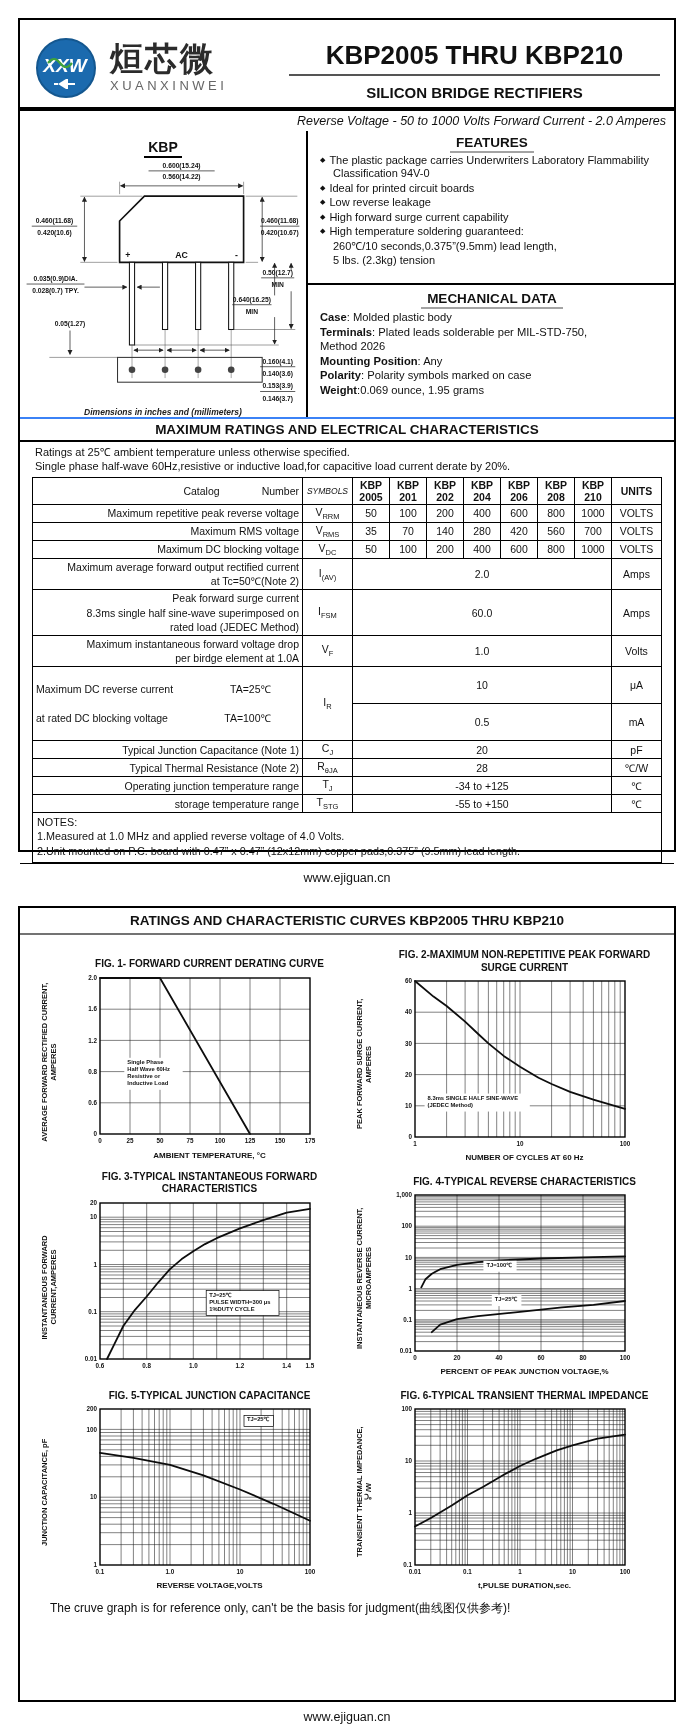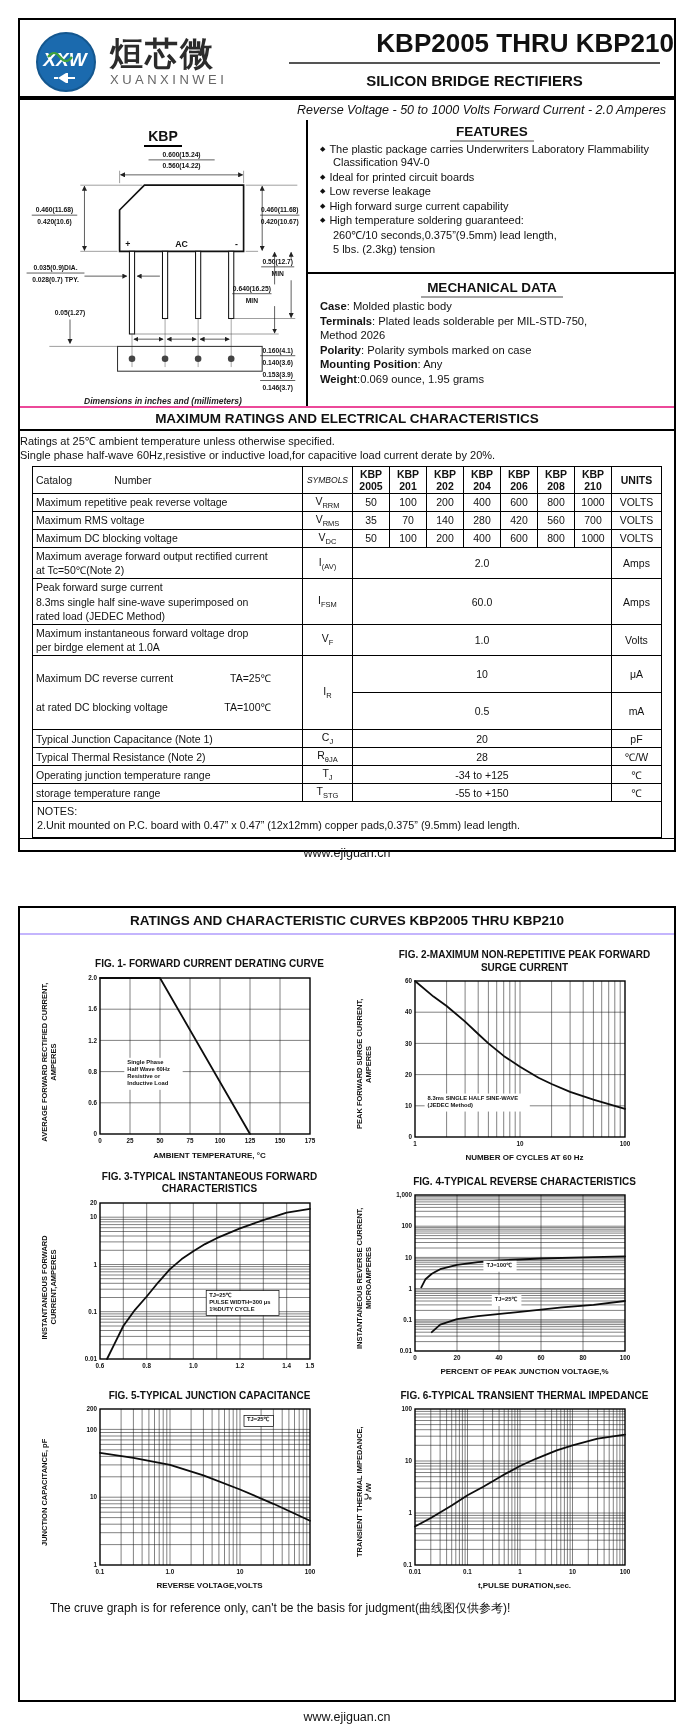--- a/index.html
+++ b/index.html
@@ -13,21 +13,21 @@
   .page2 { margin-top: 54px; height: 796px; display: flex; flex-direction: column; }
 
   
   .hdr { display: flex; border-bottom: 2px solid #000; }
   .logo-wrap { width: 255px; padding: 10px 6px 2px 14px; display: flex; align-items: center; }
   .logo-circle { flex: 0 0 auto; }
   .brand-txt { margin-left: 12px; }
   .brand-cn { font-size: 33px; font-weight: bold; color: #2b2b2b; letter-spacing: 2px; line-height: 1.05; }
   .brand-en { font-size: 13px; color: #666; letter-spacing: 3.5px; margin-top: 1px; }
   .title-wrap { flex: 1; display: flex; flex-direction: column; }
-  .doc-title { font-size: 26px; font-weight: bold; text-align: right; padding-top: 8px; }
+  .doc-title { font-size: 26px; font-weight: bold; text-align: center; padding-top: 8px; margin-top: 12px; }
   .title-rule { border-bottom: 2px solid #555; margin: 3px 14px 0 14px; }
   .doc-sub { font-size: 15px; font-weight: bold; text-align: center; padding: 8px 0 6px 0; }
   .tagline-row { border-top: 2px solid #000; font-style: italic; font-size: 12.5px;
     text-align: right; padding: 3px 8px 3px 0; }
 
   
   .cols { display: flex; height: 312px; }
   .col-left { width: 288px; border-right: 2px solid #000; padding-top: 8px; }
   .pkg-name { text-align: center; font-weight: bold; font-size: 14px; }
   .pkg-name span { border-bottom: 2px solid #000; padding: 0 4px 1px 4px; }
@@ -38,43 +38,43 @@
   .sec-head { text-align: center; font-weight: bold; font-size: 13.5px; margin-bottom: 4px; }
   .sec-head span { border-bottom: 2px solid #a3a3a3; padding: 0 6px 1px 6px; }
   .feat-item { font-size: 11px; line-height: 1.22; padding-left: 13px; text-indent: -13px; margin-top: 1px; }
   .bullet { font-size: 7px; vertical-align: 2px; margin-right: 4px; }
   .feat-note { font-size: 11px; line-height: 1.25; padding-left: 13px; margin-top: 2px; white-space: pre-line; }
   .mech { border-top: 2px solid #000; flex: 1; padding: 6px 10px 4px 12px; }
   .mech-line { font-size: 11.2px; line-height: 1.3; }
   .mech-line b { font-weight: bold; }
 
   
-  .banner { border-top: 2px solid #ec4899; border-bottom: 2px solid #000; text-align: center;
+  .banner { border-top: 2px solid #3b82f6; border-bottom: 2px solid #000; text-align: center;
     font-weight: bold; font-size: 13.5px; padding: 3px 0; }
-  .conds { font-size: 11px; padding: 3px 0 3px 0; line-height: 1.3; }
+  .conds { font-size: 11px; padding: 3px 0 3px 15px; line-height: 1.3; }
   .sheet { margin: 0 12px; }
   table.ratings { border-collapse: collapse; width: 100%; font-size: 10.5px; }
   table.ratings td { border: 1px solid #000; padding: 1px 3px; }
-  td.param { text-align: left; white-space: pre-line; line-height: 1.35; }
+  td.param { text-align: right; white-space: pre-line; line-height: 1.35; }
   td.sym { text-align: center; width: 50px; }
   td.sym sub { font-size: 7.5px; }
   td.val { text-align: center; width: 37px; }
   td.unit { text-align: center; width: 50px; }
   .th-sym { font-style: italic; font-size: 8.5px; text-align: center; }
   .th-mod { text-align: center; font-weight: bold; line-height: 1.15; }
   .th-units { text-align: center; font-weight: bold; }
   .cat-num span.gap { margin-left: 42px; }
   .ir-line { display: flex; }
   .ir-line .cond { margin-left: auto; padding-right: 28px; }
   .notes { border: 1px solid #000; border-top: none; font-size: 10.8px; padding: 2px 4px 4px 4px; line-height: 1.3; }
   .spacer { flex: 1; }
   .foot-strip { border-top: 1px solid #000; text-align: center; font-size: 12.5px; padding: 7px 0; }
 
   
-  .banner2 { border-bottom: 2px solid #c4b5fd; text-align: center; font-weight: bold;
+  .banner2 { border-bottom: 2px solid #737373; text-align: center; font-weight: bold;
     font-size: 13.5px; padding: 5px 0; }
   .figgrid { display: grid; grid-template-columns: 1fr 1fr; column-gap: 2px; row-gap: 6px;
     padding: 14px 6px 0 20px; }
   .fig { display: grid; grid-template-columns: 26px 1fr; }
   .fig-title { grid-column: 2; text-align: center; font-weight: bold; font-size: 10px;
     white-space: pre-line; line-height: 1.25; padding-bottom: 2px; min-height: 22px;
     display: flex; align-items: flex-end; justify-content: center; }
   .fig-ylab { grid-column: 1; grid-row: 2; writing-mode: vertical-rl; transform: rotate(180deg);
     font-weight: bold; font-size: 7.5px; text-align: center; white-space: pre-line; line-height: 1.2; }
   .fig svg { grid-column: 2; grid-row: 2; }
@@ -229,22 +229,22 @@
         <div class="feat-item"><span class="bullet">◆</span><span>High forward surge current capability</span></div>
         <div class="feat-item"><span class="bullet">◆</span><span>High temperature soldering guaranteed:</span></div>
         <div class="feat-note">260℃/10 seconds,0.375”(9.5mm) lead length,
 5 lbs. (2.3kg) tension</div>
       </div>
       <div class="mech">
         <div class="sec-head"><span>MECHANICAL DATA</span></div>
         <div class="mech-line"><b>Case</b><span>: Molded plastic body</span></div>
         <div class="mech-line"><b>Terminals</b><span>: Plated leads solderable per MIL-STD-750,</span></div>
         <div class="mech-line"><span> Method 2026</span></div>
+        <div class="mech-line"><b>Mounting Position</b><span>: Any</span></div>
         <div class="mech-line"><b>Polarity</b><span>: Polarity symbols marked on case</span></div>
-        <div class="mech-line"><b>Mounting Position</b><span>: Any</span></div>
         <div class="mech-line"><b>Weight</b><span>:0.069 ounce, 1.95 grams</span></div>
       </div>
     </div>
   </div>
 
   <div class="banner">MAXIMUM RATINGS AND ELECTRICAL CHARACTERISTICS</div>
   <div class="conds">
     <div>Ratings at 25℃ ambient temperature unless otherwise specified.</div>
     <div>Single phase half-wave 60Hz,resistive or inductive load,for capacitive load current derate by 20%.</div>
   </div>
@@ -377,20 +377,21 @@
       <tr>
         <td class="param">storage temperature range</td>
         <td class="sym"><span>T</span><sub>STG</sub></td>
         <td class="val" colspan="7">-55 to +150</td>
         <td class="unit">℃</td>
       </tr>
       </tbody>
     </table>
     <div class="notes">
       <div>NOTES:</div>
+      <div>1.Measured at 1.0 MHz and applied reverse voltage of 4.0 Volts.</div>
       <div>2.Unit mounted on P.C. board with 0.47”  x 0.47” (12x12mm) copper pads,0.375” (9.5mm) lead length.</div>
     </div>
   </div>
 
   <div class="spacer"></div>
   <div class="foot-strip">www.ejiguan.cn</div>
 </div>
 
 <div class="page page2">
   <div class="banner2">RATINGS AND CHARACTERISTIC CURVES KBP2005 THRU KBP210</div>

